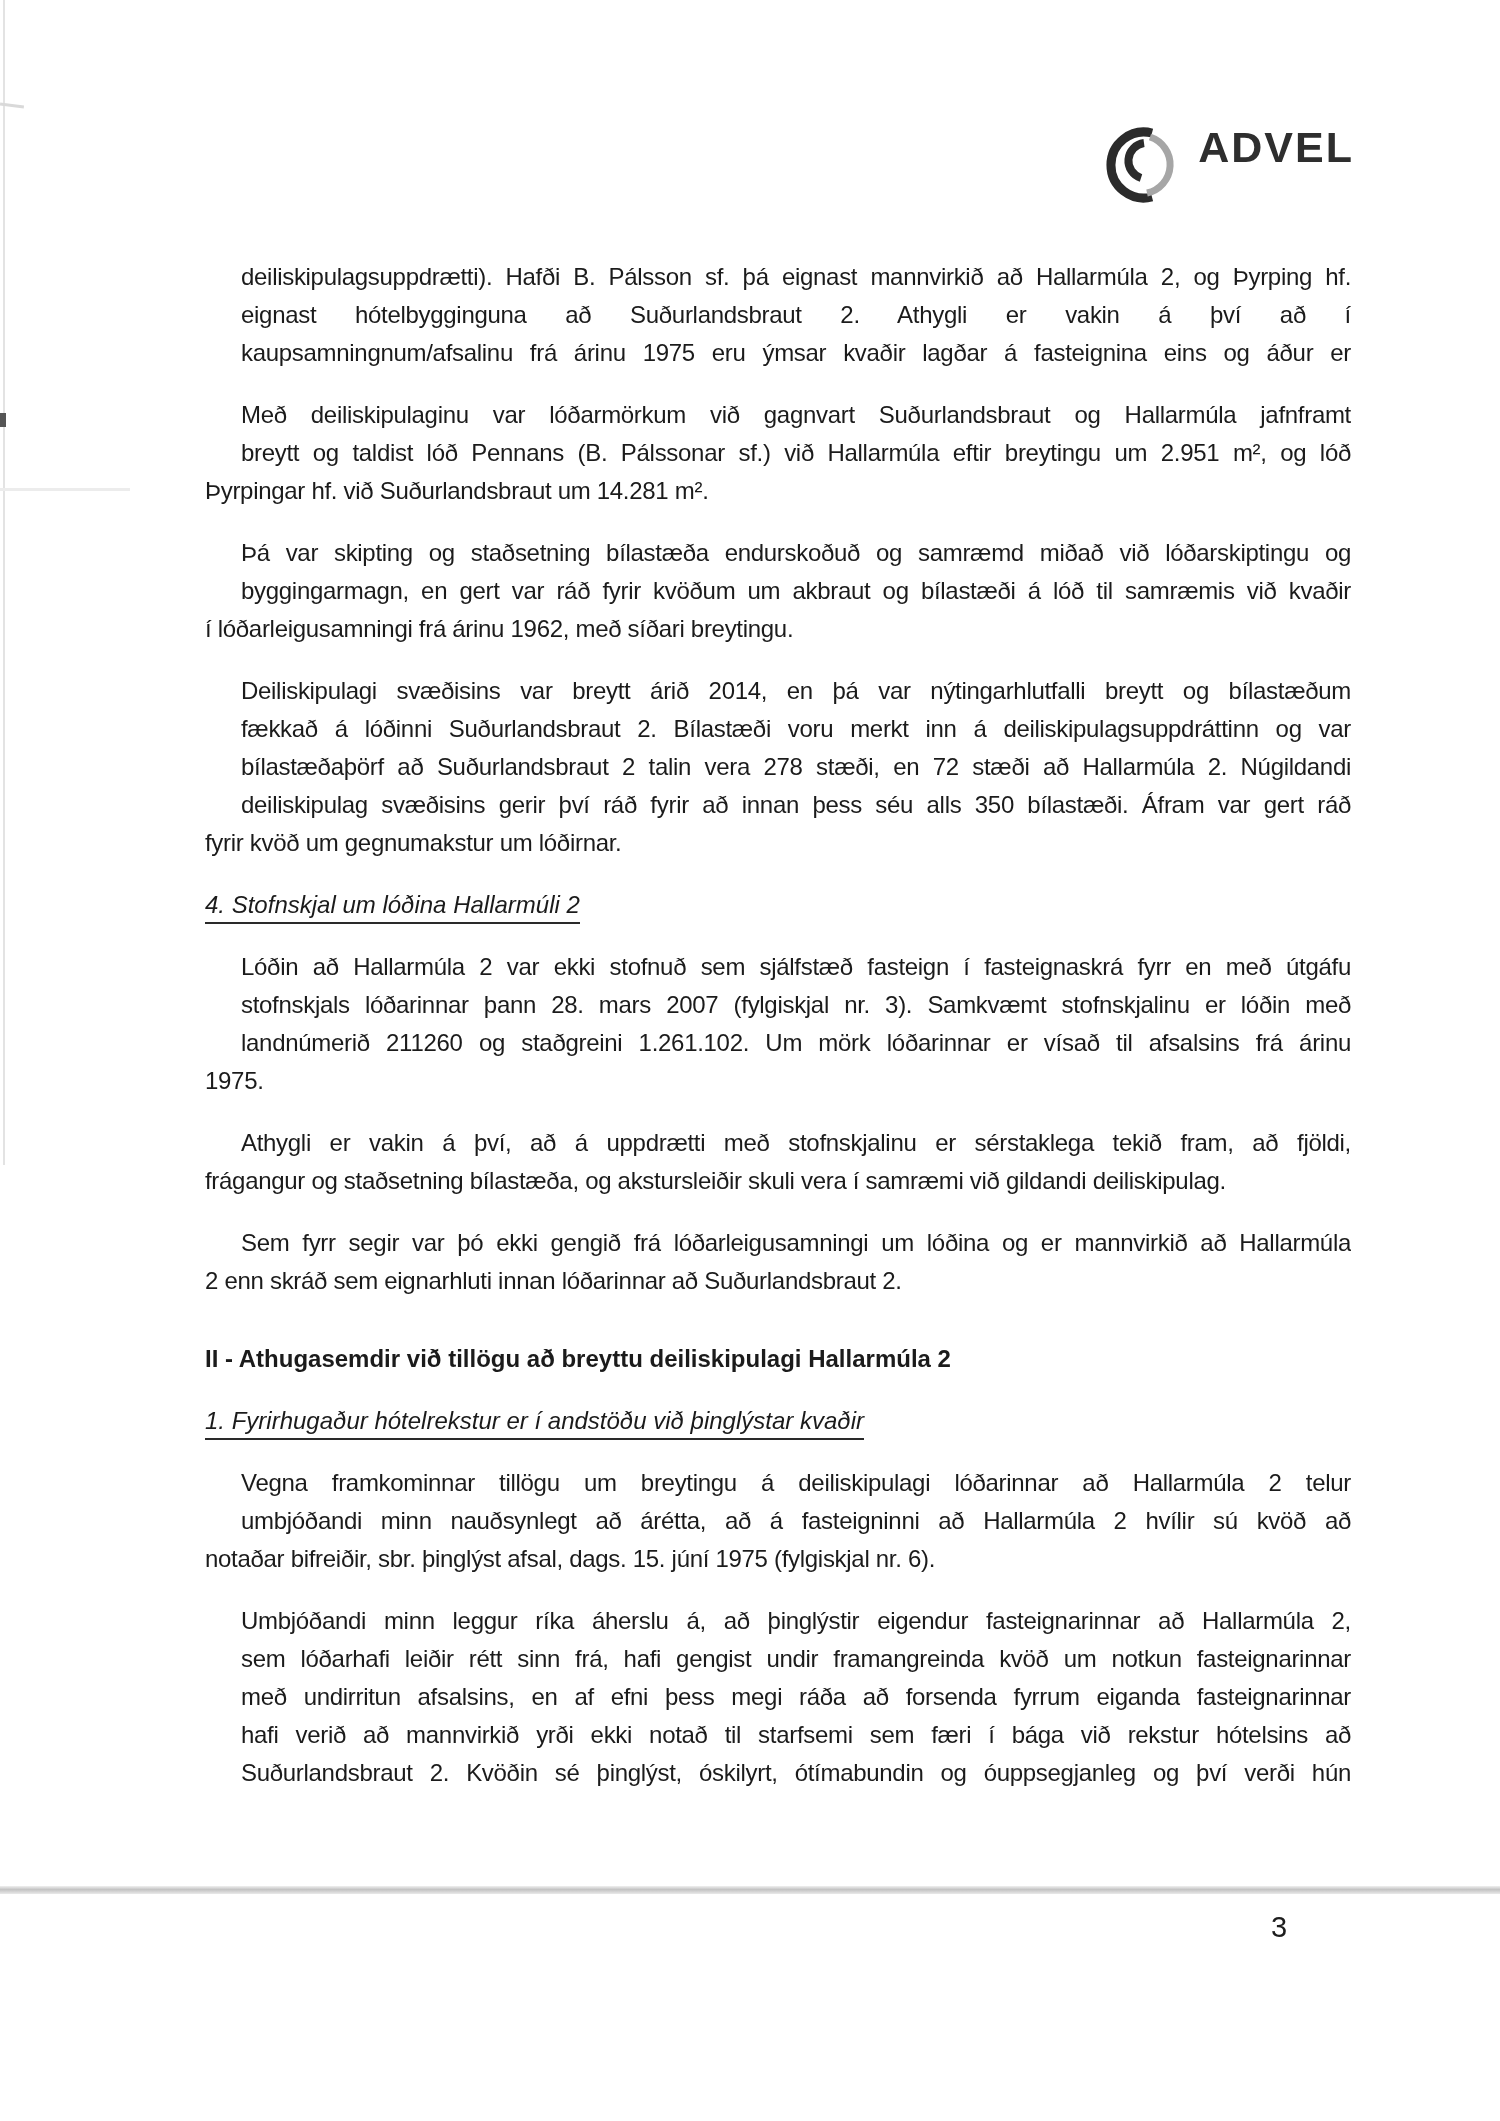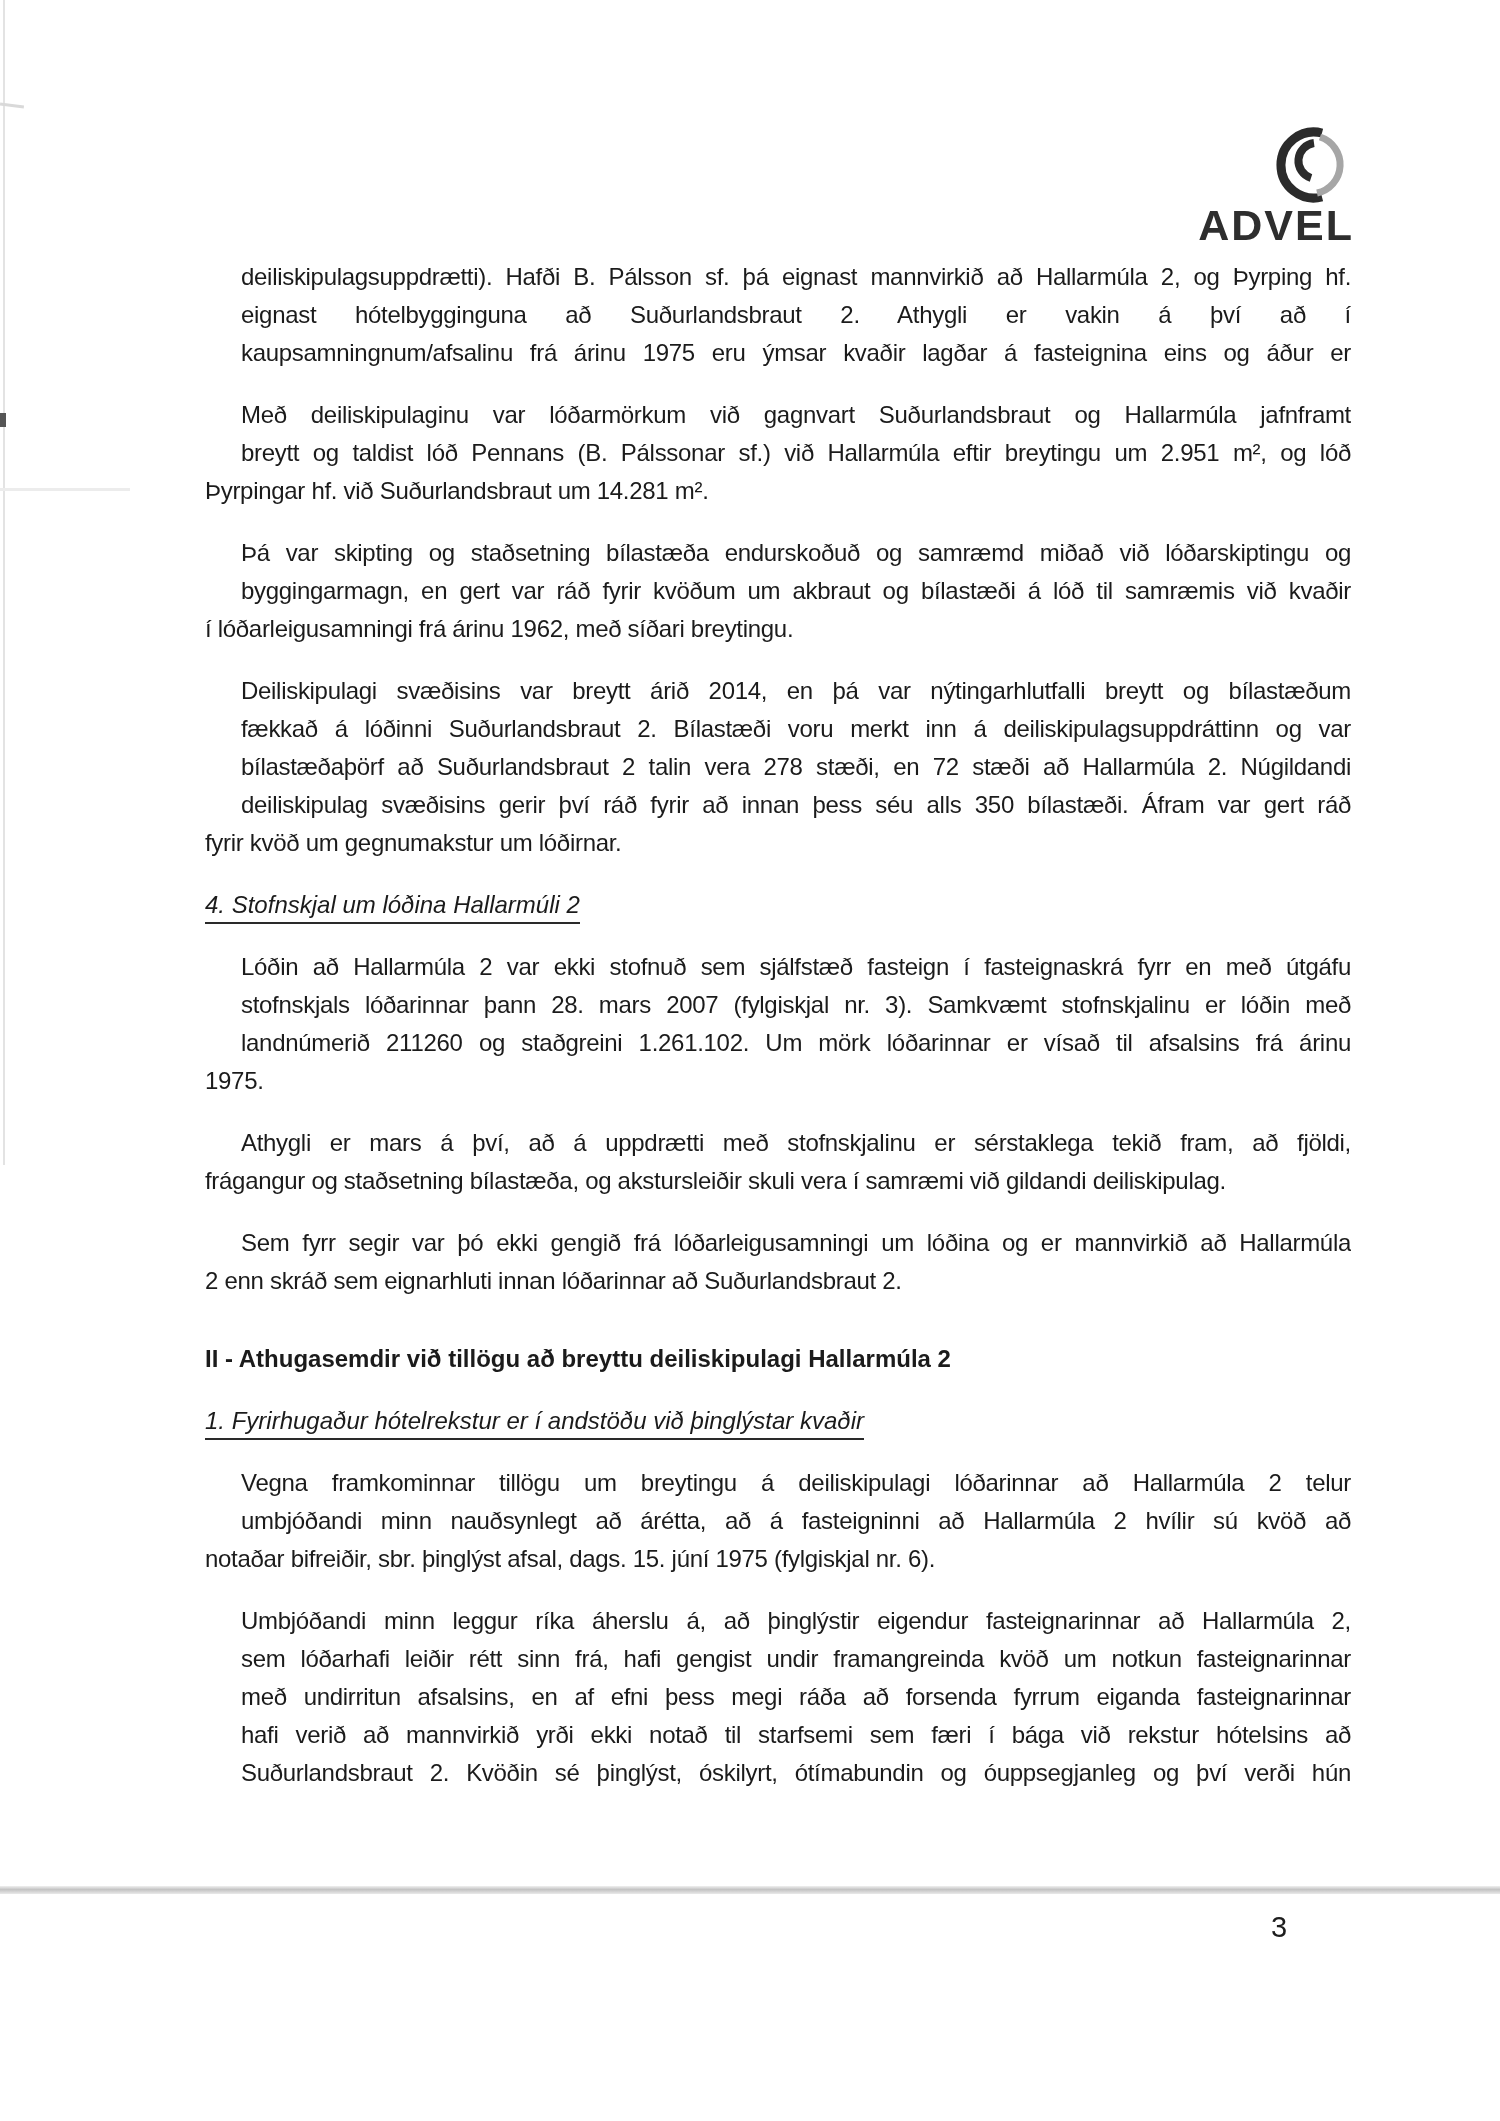--- a/index.html
+++ b/index.html
@@ -46,22 +46,21 @@
 
   
   .header {
     position: absolute;
     top: 126px;
     right: 146px;
     height: 84px;
   }
   .logo {
     display: flex;
-    align-items: flex-end;
-    flex-direction: column;
+    align-items: flex-start;
   }
   .logo svg { display: block; }
   .logo-text {
     font-size: 43px;
     font-weight: 700;
     letter-spacing: 2px;
     color: #2e2e2e;
     margin-left: 14px;
     line-height: 1;
   }
@@ -154,21 +153,21 @@
       <div class="block heading-italic">
         <div class="line"><span class="underlined">4. Stofnskjal um lóðina Hallarmúli 2</span></div>
       </div>
       <div class="block body">
         <div class="line just">Lóðin að Hallarmúla 2 var ekki stofnuð sem sjálfstæð fasteign í fasteignaskrá fyrr en með útgáfu</div>
         <div class="line just">stofnskjals lóðarinnar þann 28. mars 2007 (fylgiskjal nr. 3). Samkvæmt stofnskjalinu er lóðin með</div>
         <div class="line just">landnúmerið 211260 og staðgreini 1.261.102. Um mörk lóðarinnar er vísað til afsalsins frá árinu</div>
         <div class="line">1975.</div>
       </div>
       <div class="block body">
-        <div class="line just">Athygli er mars á því, að á uppdrætti með stofnskjalinu er sérstaklega tekið fram, að fjöldi,</div>
+        <div class="line just">Athygli er vakin á því, að á uppdrætti með stofnskjalinu er sérstaklega tekið fram, að fjöldi,</div>
         <div class="line">frágangur og staðsetning bílastæða, og akstursleiðir skuli vera í samræmi við gildandi deiliskipulag.</div>
       </div>
       <div class="block body">
         <div class="line just">Sem fyrr segir var þó ekki gengið frá lóðarleigusamningi um lóðina og er mannvirkið að Hallarmúla</div>
         <div class="line">2 enn skráð sem eignarhluti innan lóðarinnar að Suðurlandsbraut 2.</div>
       </div>
       <div class="block heading-bold extra-top">
         <div class="line">II - Athugasemdir við tillögu að breyttu deiliskipulagi Hallarmúla 2</div>
       </div>
       <div class="block heading-italic">

